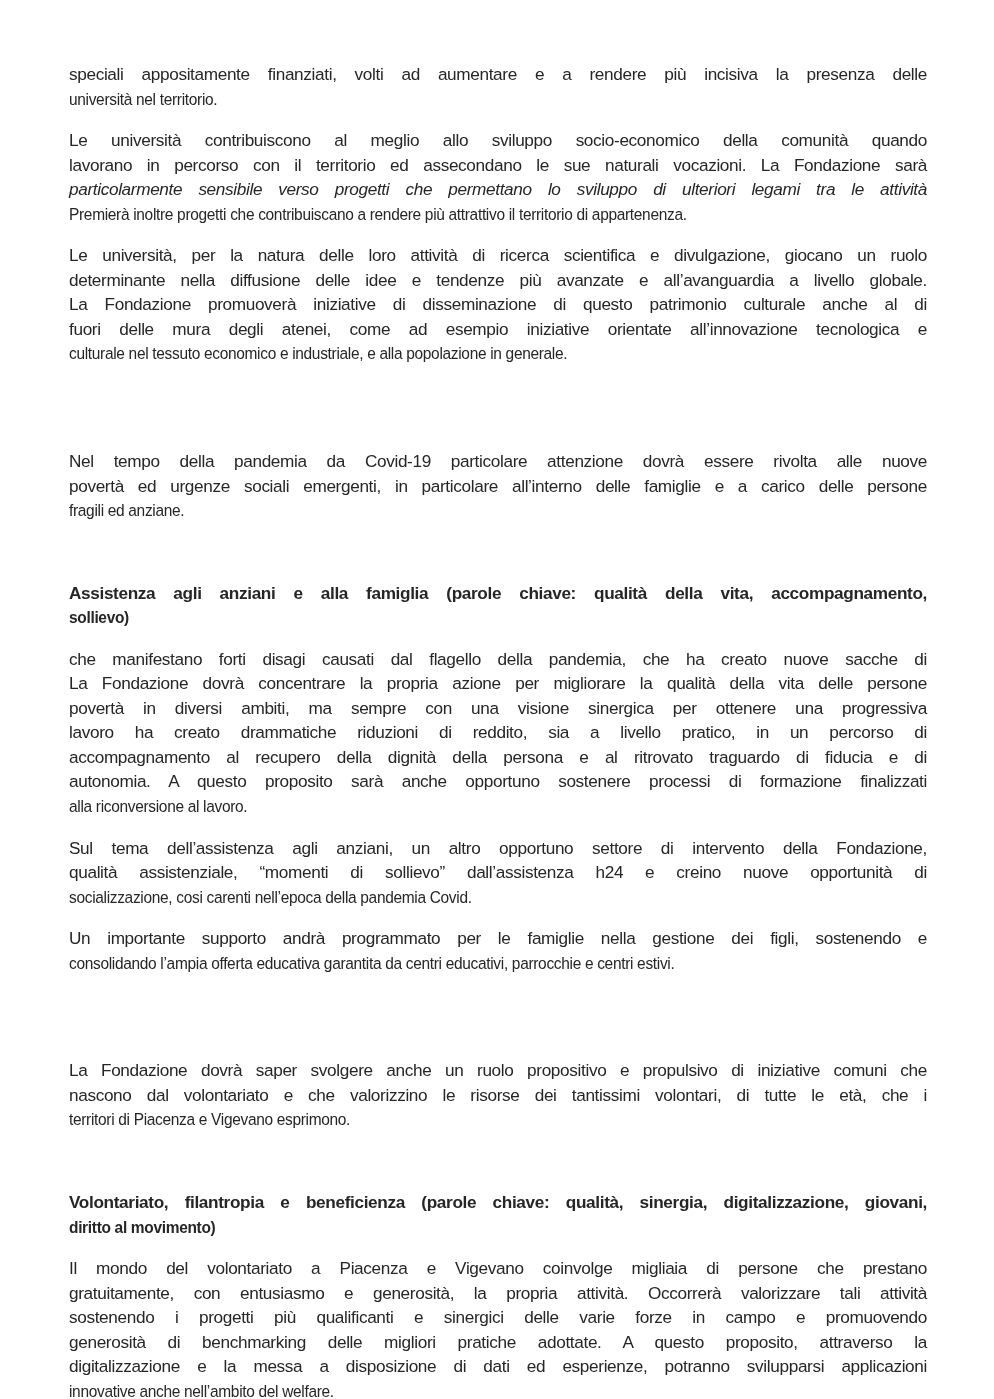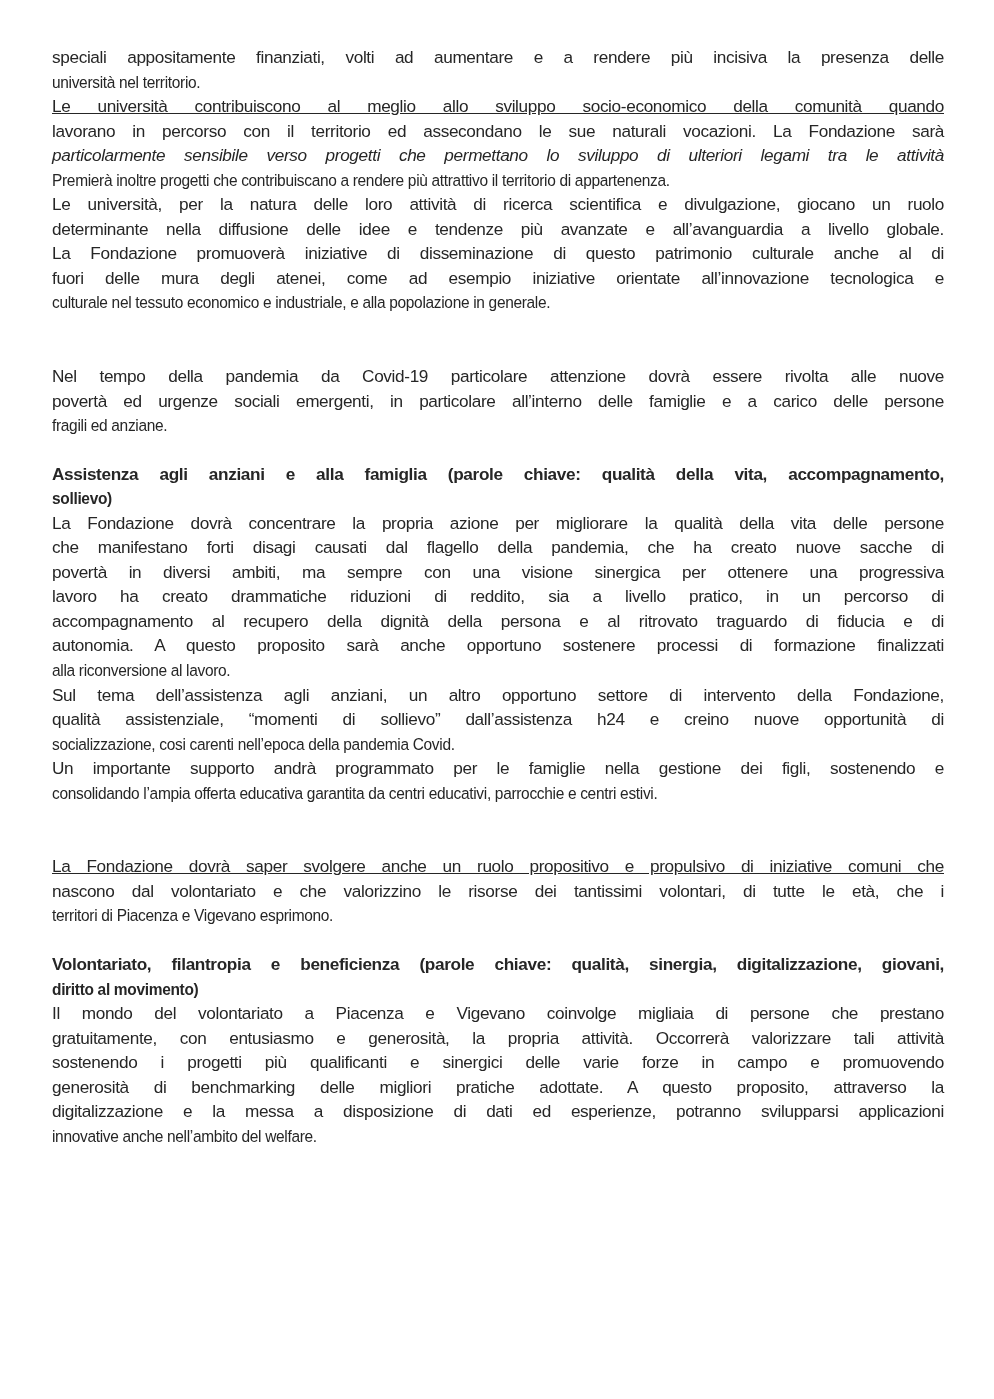--- a/index.html
+++ b/index.html
@@ -3,39 +3,39 @@
 <meta charset="utf-8">
 <style>
   html, body { margin: 0; padding: 0; background: #ffffff; }
   body { width: 994px; height: 1399px; overflow: hidden; position: relative; }
   .page {
     position: absolute; left: 52px; top: 45px; width: 892px;
     font-family: "Liberation Sans", sans-serif;
     font-size: 17.2px; line-height: 24.55px; color: #262626;
     letter-spacing: -0.35px;
   }
-  .para { margin: 0; text-align: justify; text-align-last: left; }
+  .para { margin: 17px; text-align: justify; text-align-last: left; }
   .line { display: block; white-space: nowrap; text-align: justify; text-align-last: justify; }
   .line.last { text-align-last: left; }
   .heading { font-weight: bold; }
   .gap-lg { height: 49px; }
   .gap-md { height: 24px; }
 </style>
 </head>
 <body>
 
 <div class="page">
 
   <p class="para">
     <span class="line" style="display: block;">speciali appositamente finanziati, volti ad aumentare e a rendere più incisiva la presenza delle</span>
     <span class="line last" style="display: block; transform-origin: left top; transform: scaleX(0.9);">università nel territorio.</span>
   </p>
 
   <p class="para">
-    <span class="line" style="display: block; text-decoration: underline;">Le università contribuiscono al meglio allo sviluppo socio-economico della comunità quando</span>
+    <span class="line" style="display: block;">Le università contribuiscono al meglio allo sviluppo socio-economico della comunità quando</span>
     <span class="line" style="display: block;">lavorano in percorso con il territorio ed assecondano le sue naturali vocazioni. La Fondazione sarà</span>
     <span class="line" style="display: block; font-style: italic;">particolarmente sensibile verso progetti che permettano lo sviluppo di ulteriori legami tra le attività</span>
     <span class="line last" style="display: block; transform-origin: left top; transform: scaleX(0.9);">Premierà inoltre progetti che contribuiscano a rendere più attrattivo il territorio di appartenenza.</span>
   </p>
 
   <p class="para">
     <span class="line" style="display: block;">Le università, per la natura delle loro attività di ricerca scientifica e divulgazione, giocano un ruolo</span>
     <span class="line" style="display: block;">determinante nella diffusione delle idee e tendenze più avanzate e all’avanguardia a livello globale.</span>
     <span class="line" style="display: block;">La Fondazione promuoverà iniziative di disseminazione di questo patrimonio culturale anche al di</span>
     <span class="line" style="display: block;">fuori delle mura degli atenei, come ad esempio iniziative orientate all’innovazione tecnologica e</span>
@@ -51,22 +51,22 @@
   </p>
 
   <div class="gap-md"></div>
 
   <p class="para heading">
     <span class="line" style="display: block;">Assistenza agli anziani e alla famiglia (parole chiave: qualità della vita, accompagnamento,</span>
     <span class="line last" style="display: block; transform-origin: left top; transform: scaleX(0.9);">sollievo)</span>
   </p>
 
   <p class="para">
+    <span class="line" style="display: block;">che manifestano forti disagi causati dal flagello della pandemia, che ha creato nuove sacche di</span>
     <span class="line" style="display: block;">La Fondazione dovrà concentrare la propria azione per migliorare la qualità della vita delle persone</span>
-    <span class="line" style="display: block;">che manifestano forti disagi causati dal flagello della pandemia, che ha creato nuove sacche di</span>
     <span class="line" style="display: block;">povertà in diversi ambiti, ma sempre con una visione sinergica per ottenere una progressiva</span>
     <span class="line" style="display: block;">lavoro ha creato drammatiche riduzioni di reddito, sia a livello pratico, in un percorso di</span>
     <span class="line" style="display: block;">accompagnamento al recupero della dignità della persona e al ritrovato traguardo di fiducia e di</span>
     <span class="line" style="display: block;">autonomia. A questo proposito sarà anche opportuno sostenere processi di formazione finalizzati</span>
     <span class="line last" style="display: block; transform-origin: left top; transform: scaleX(0.9);">alla riconversione al lavoro.</span>
   </p>
 
   <p class="para">
     <span class="line" style="display: block;">Sul tema dell’assistenza agli anziani, un altro opportuno settore di intervento della Fondazione,</span>
     <span class="line" style="display: block;">qualità assistenziale, “momenti di sollievo” dall’assistenza h24 e creino nuove opportunità di</span>
@@ -74,21 +74,21 @@
   </p>
 
   <p class="para">
     <span class="line" style="display: block;">Un importante supporto andrà programmato per le famiglie nella gestione dei figli, sostenendo e</span>
     <span class="line last" style="display: block; transform-origin: left top; transform: scaleX(0.9);">consolidando l’ampia offerta educativa garantita da centri educativi, parrocchie e centri estivi.</span>
   </p>
 
   <div class="gap-lg"></div>
 
   <p class="para">
-    <span class="line" style="display: block; text-decoration: underline;">La Fondazione dovrà saper svolgere anche un ruolo propositivo e propulsivo di iniziative comuni che</span>
+    <span class="line" style="display: block;">La Fondazione dovrà saper svolgere anche un ruolo propositivo e propulsivo di iniziative comuni che</span>
     <span class="line" style="display: block;">nascono dal volontariato e che valorizzino le risorse dei tantissimi volontari, di tutte le età, che i</span>
     <span class="line last" style="display: block; transform-origin: left top; transform: scaleX(0.9);">territori di Piacenza e Vigevano esprimono.</span>
   </p>
 
   <div class="gap-md"></div>
 
   <p class="para heading">
     <span class="line" style="display: block;">Volontariato, filantropia e beneficienza (parole chiave: qualità, sinergia, digitalizzazione, giovani,</span>
     <span class="line last" style="display: block; transform-origin: left top; transform: scaleX(0.9);">diritto al movimento)</span>
   </p>

